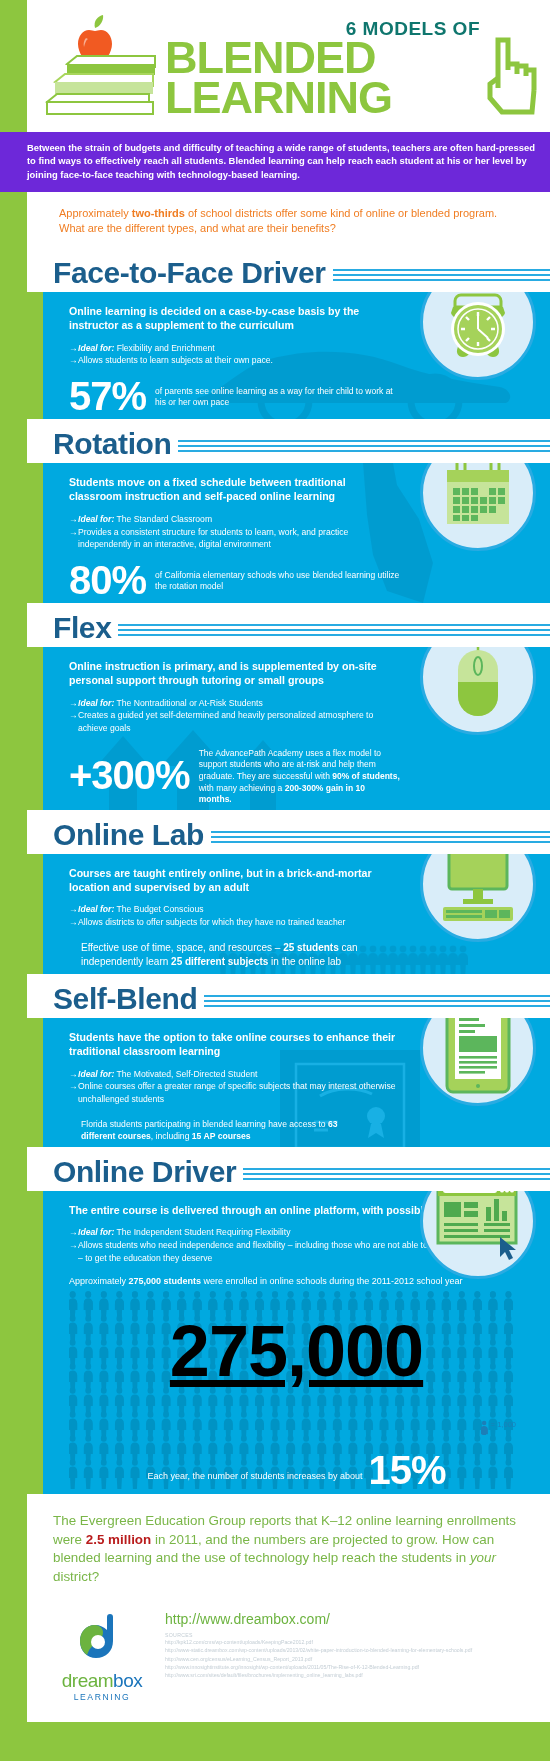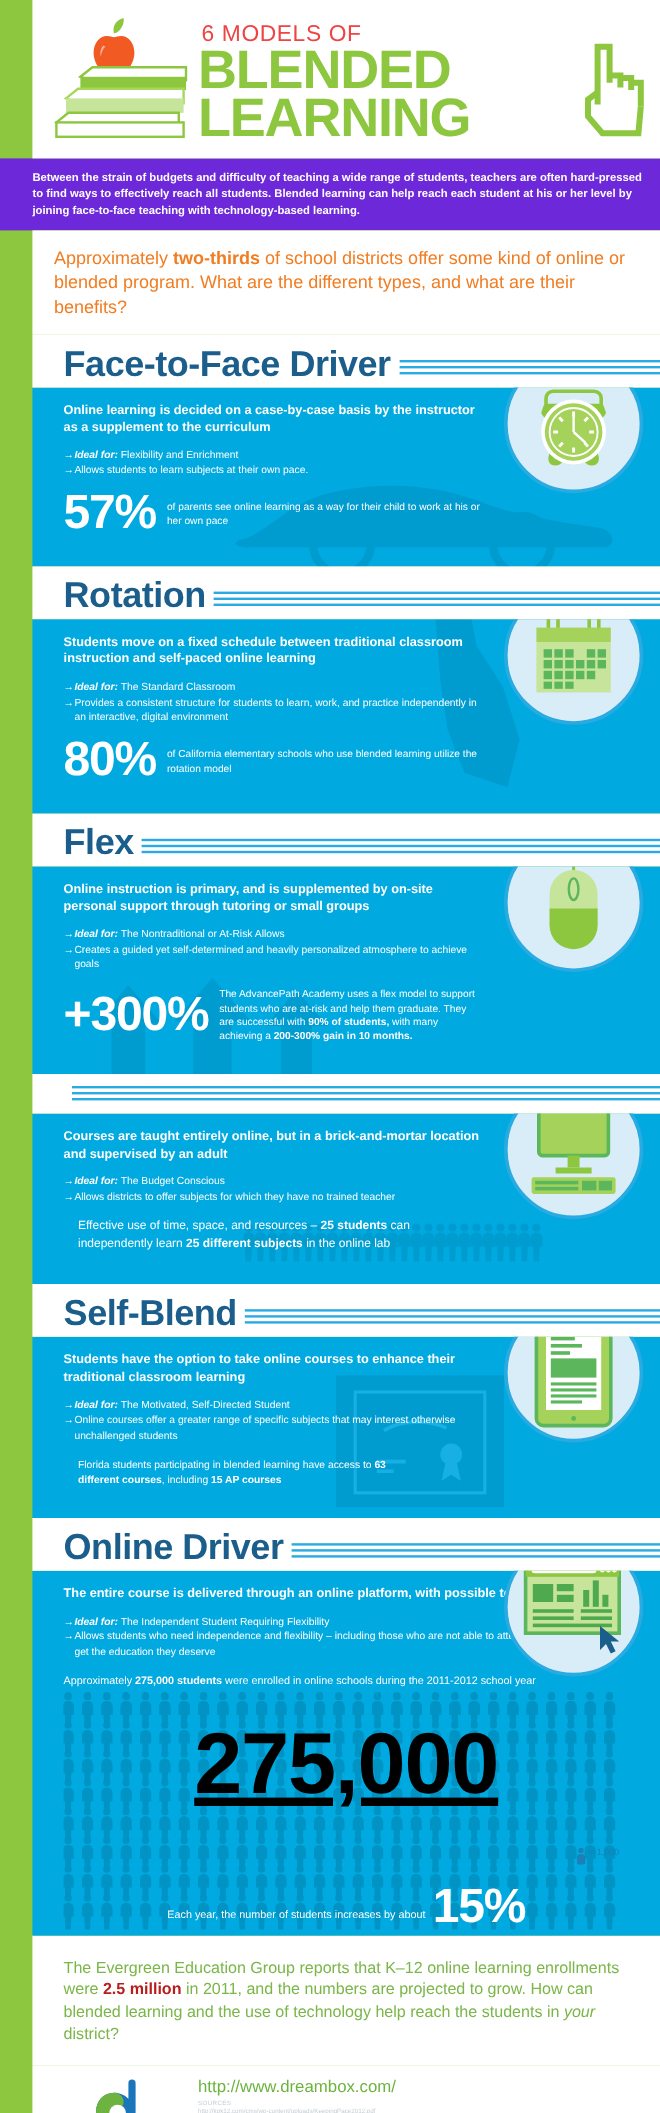--- a/index.html
+++ b/index.html
@@ -17,22 +17,22 @@
     margin: 0 0 0 27px;
     padding: 10px 0 6px 0;
     display: flex;
     align-items: center;
     height: 132px;
     position: relative;
   }
   .books-wrap { width: 130px; height: 120px; position: relative; flex: 0 0 130px; margin-left: 6px;}
   .title-wrap { flex: 1 1 auto; padding-left: 2px; }
   .t-small {
-    color: #ef4444; font-size: 19px; letter-spacing: .5px;
-    font-weight: 400; line-height: 1; padding-left: 3px;
+    color: #0f766e; font-size: 19px; letter-spacing: .5px;
+    font-weight: 700; line-height: 1; padding-left: 3px; text-align: right;
   }
   .t-big {
     color: #8dc63f; font-weight: 700; line-height: .88;
     font-size: 45px; letter-spacing: -1px;
   }
   .hand-wrap { flex: 0 0 70px; align-self: flex-end; margin-bottom: 6px; }
 
   
   .intro {
     background: #6d28d9;
@@ -40,23 +40,23 @@
     color: #ffffff;
     font-size: 9.4px;
     font-weight: 700;
     line-height: 1.42;
   }
 
   
   .question {
     background:#ffffff;
     margin-left: 27px;
-    padding: 14px 26px 12px 18px;
+    padding: 14px 26px 12px 32px;
     color: #f07d22;
-    font-size: 15px;
+    font-size: 11px;
     line-height: 1.35;
   }
   .question b { font-weight: 700; }
 
   
   .model { position: relative; }
   .model-head {
     background:#ffffff;
     margin-left:27px;
     padding: 10px 0 4px 26px;
@@ -66,22 +66,22 @@
   .model-title {
     color:#1b5e8c; font-weight:700; font-size:30px; line-height:1;
     letter-spacing:-.4px; white-space:nowrap;
   }
   .rule { flex:1 1 auto; margin: 0 0 7px 7px; }
   .rule div { height:2px; background:#29abe2; margin-bottom:3px; }
   .rule div:last-child { margin-bottom:0; }
 
   .model-body {
     background:#00a9e0;
-    margin-left:27px;
-    padding: 12px 150px 26px 26px;
+    margin-left:43px;
+    padding: 12px 150px 4px 26px;
     position: relative;
     color:#ffffff;
     overflow:hidden;
   }
   .model-body.wide { padding-right: 26px; }
   .body-head { font-size:10.6px; font-weight:700; line-height:1.36; position:relative; z-index:2; }
   .bullets { margin-top:9px; font-size:8.6px; line-height:1.48; position:relative; z-index:2; }
   .bullets .b { display:flex; }
   .bullets .arw { flex:0 0 9px; }
   .bullets i { font-weight:700; font-style:italic; }
@@ -334,36 +334,37 @@
           <path d="M38 2v18" stroke="#8dc63f" stroke-width="2.5" fill="none"></path>
           <rect x="18" y="18" width="40" height="66" rx="20" fill="#c6e49a"></rect>
           <path d="M18 50h40v14a20 20 0 01-20 20 20 20 0 01-20-20z" fill="#8dc63f"></path>
           <ellipse cx="38" cy="34" rx="4" ry="9" fill="none" stroke="#5cb65c" stroke-width="2"></ellipse>
         </svg>
       </div>
       <div class="body-head">Online instruction is primary, and is supplemented by on-site personal support through tutoring or small groups</div>
       <div class="bullets">
         <div class="b">
             <span class="arw">→</span>
-            <span><i>Ideal for:</i><span> The Nontraditional or At-Risk Allows</span></span>
+            <span><i>Ideal for:</i><span> The Nontraditional or At-Risk Students</span></span>
           </div>
         <div class="b">
             <span class="arw">→</span>
             <span>Creates a guided yet self-determined and heavily personalized atmosphere to achieve goals</span>
           </div>
       </div>
       <div class="stat-row">
         <div class="stat-num">+300%</div>
         <div class="stat-text"><span>The AdvancePath Academy uses a flex model to support students who are at-risk and help them graduate. They are successful with </span><b>90% of students,</b><span> with many achieving a </span><b>200-300% gain in 10 months.</b></div>
       </div>
     </div>
   </div>
 
   <div class="model">
     <div class="model-head">
+      <div class="model-title">Online Lab</div>
       <div class="rule">
           <div></div>
           <div></div>
           <div></div>
         </div>
     </div>
     <div class="model-body">
       <div class="icon-circle">
         <svg width="86" height="86" viewBox="0 0 86 86">
           <rect x="14" y="8" width="58" height="40" rx="3" fill="#a5d25a" stroke="#5cb65c" stroke-width="3"></rect>

